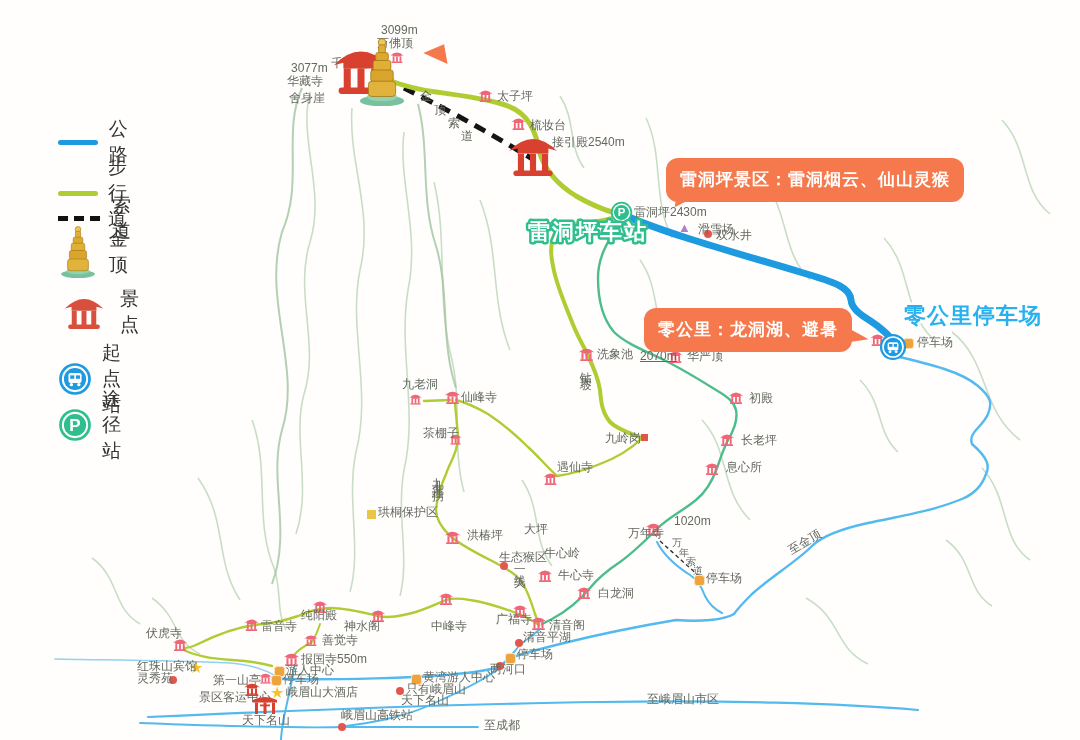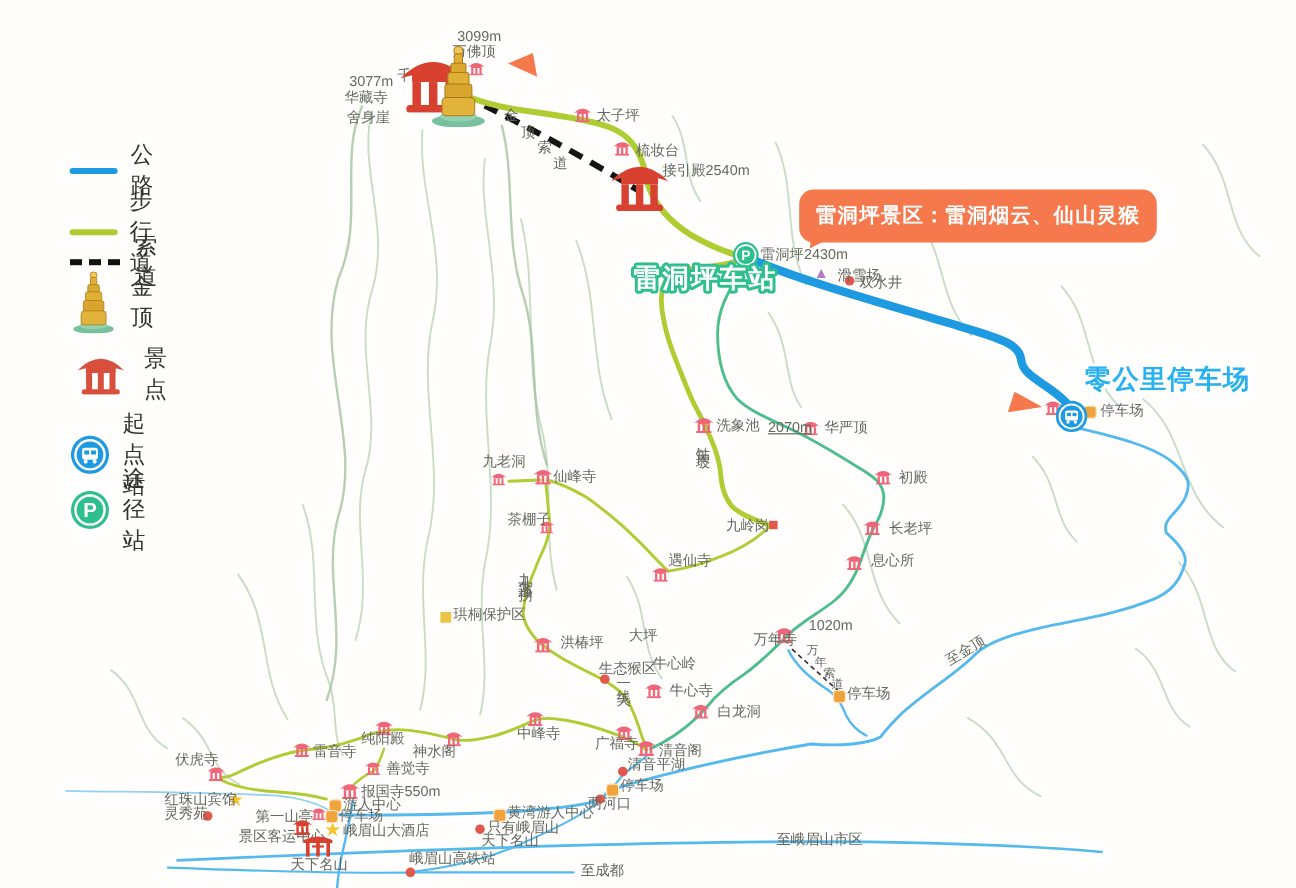--- a/index.html
+++ b/index.html
@@ -358,21 +358,21 @@
   <span class="lbl" style="left:378px;top:506px;">珙桐保护区</span>
   <span class="lbl" style="left:467px;top:529px;">洪椿坪</span>
   <span class="lbl" style="left:524px;top:523px;">大坪</span>
   <span class="lbl" style="left:499px;top:551px;">生态猴区</span>
   <span class="lbl" style="left:544px;top:547px;">牛心岭</span>
   <span class="lbl" style="left:558px;top:569px;">牛心寺</span>
   <span class="lbl" style="left:598px;top:587px;">白龙洞</span>
   <span class="lbl" style="left:674px;top:515px;">1020m</span>
   <span class="lbl" style="left:628px;top:527px;">万年寺</span>
   <span class="lbl" style="left:706px;top:572px;">停车场</span>
-  <span class="lbl" style="left:431px;top:605px;font-family:Liberation Serif, serif;">中峰寺</span>
+  <span class="lbl" style="left:431px;top:620px;font-family:Liberation Serif, serif;">中峰寺</span>
   <span class="lbl" style="left:301px;top:609px;">纯阳殿</span>
   <span class="lbl" style="left:261px;top:620px;">雷音寺</span>
   <span class="lbl" style="left:344px;top:620px;">神水阁</span>
   <span class="lbl" style="left:322px;top:634px;">善觉寺</span>
   <span class="lbl" style="left:301px;top:653px;">报国寺550m</span>
   <span class="lbl" style="left:286px;top:664px;">游人中心</span>
   <span class="lbl" style="left:283px;top:673px;">停车场</span>
   <span class="lbl" style="left:213px;top:674px;">第一山亭</span>
   <span class="lbl" style="left:286px;top:686px;">峨眉山大酒店</span>
   <span class="lbl" style="left:199px;top:691px;">景区客运中心</span>
@@ -409,15 +409,16 @@
   <svg class="station-svg" style="left:524px;top:212px;" width="150" height="38">
     <text x="4" y="27" class="st-green">雷洞坪车站</text>
   </svg>
   <svg class="station-svg" style="left:900px;top:296px;" width="170" height="38">
     <text x="4" y="27" class="st-blue">零公里停车场</text>
   </svg>
 
   <div class="ptr" id="ptr-jinding"></div>
   <div class="callout" style="left:666px;top:158px;">雷洞坪景区：雷洞烟云、仙山灵猴</div>
   <div class="ptr" id="ptr-leidongping"></div>
+  <div class="callout" style="left:644px;top:308px;">零公里：龙洞湖、避暑</div>
   <div class="ptr" id="ptr-linggongli"></div>
 
 </div>
 
 </body></html>

